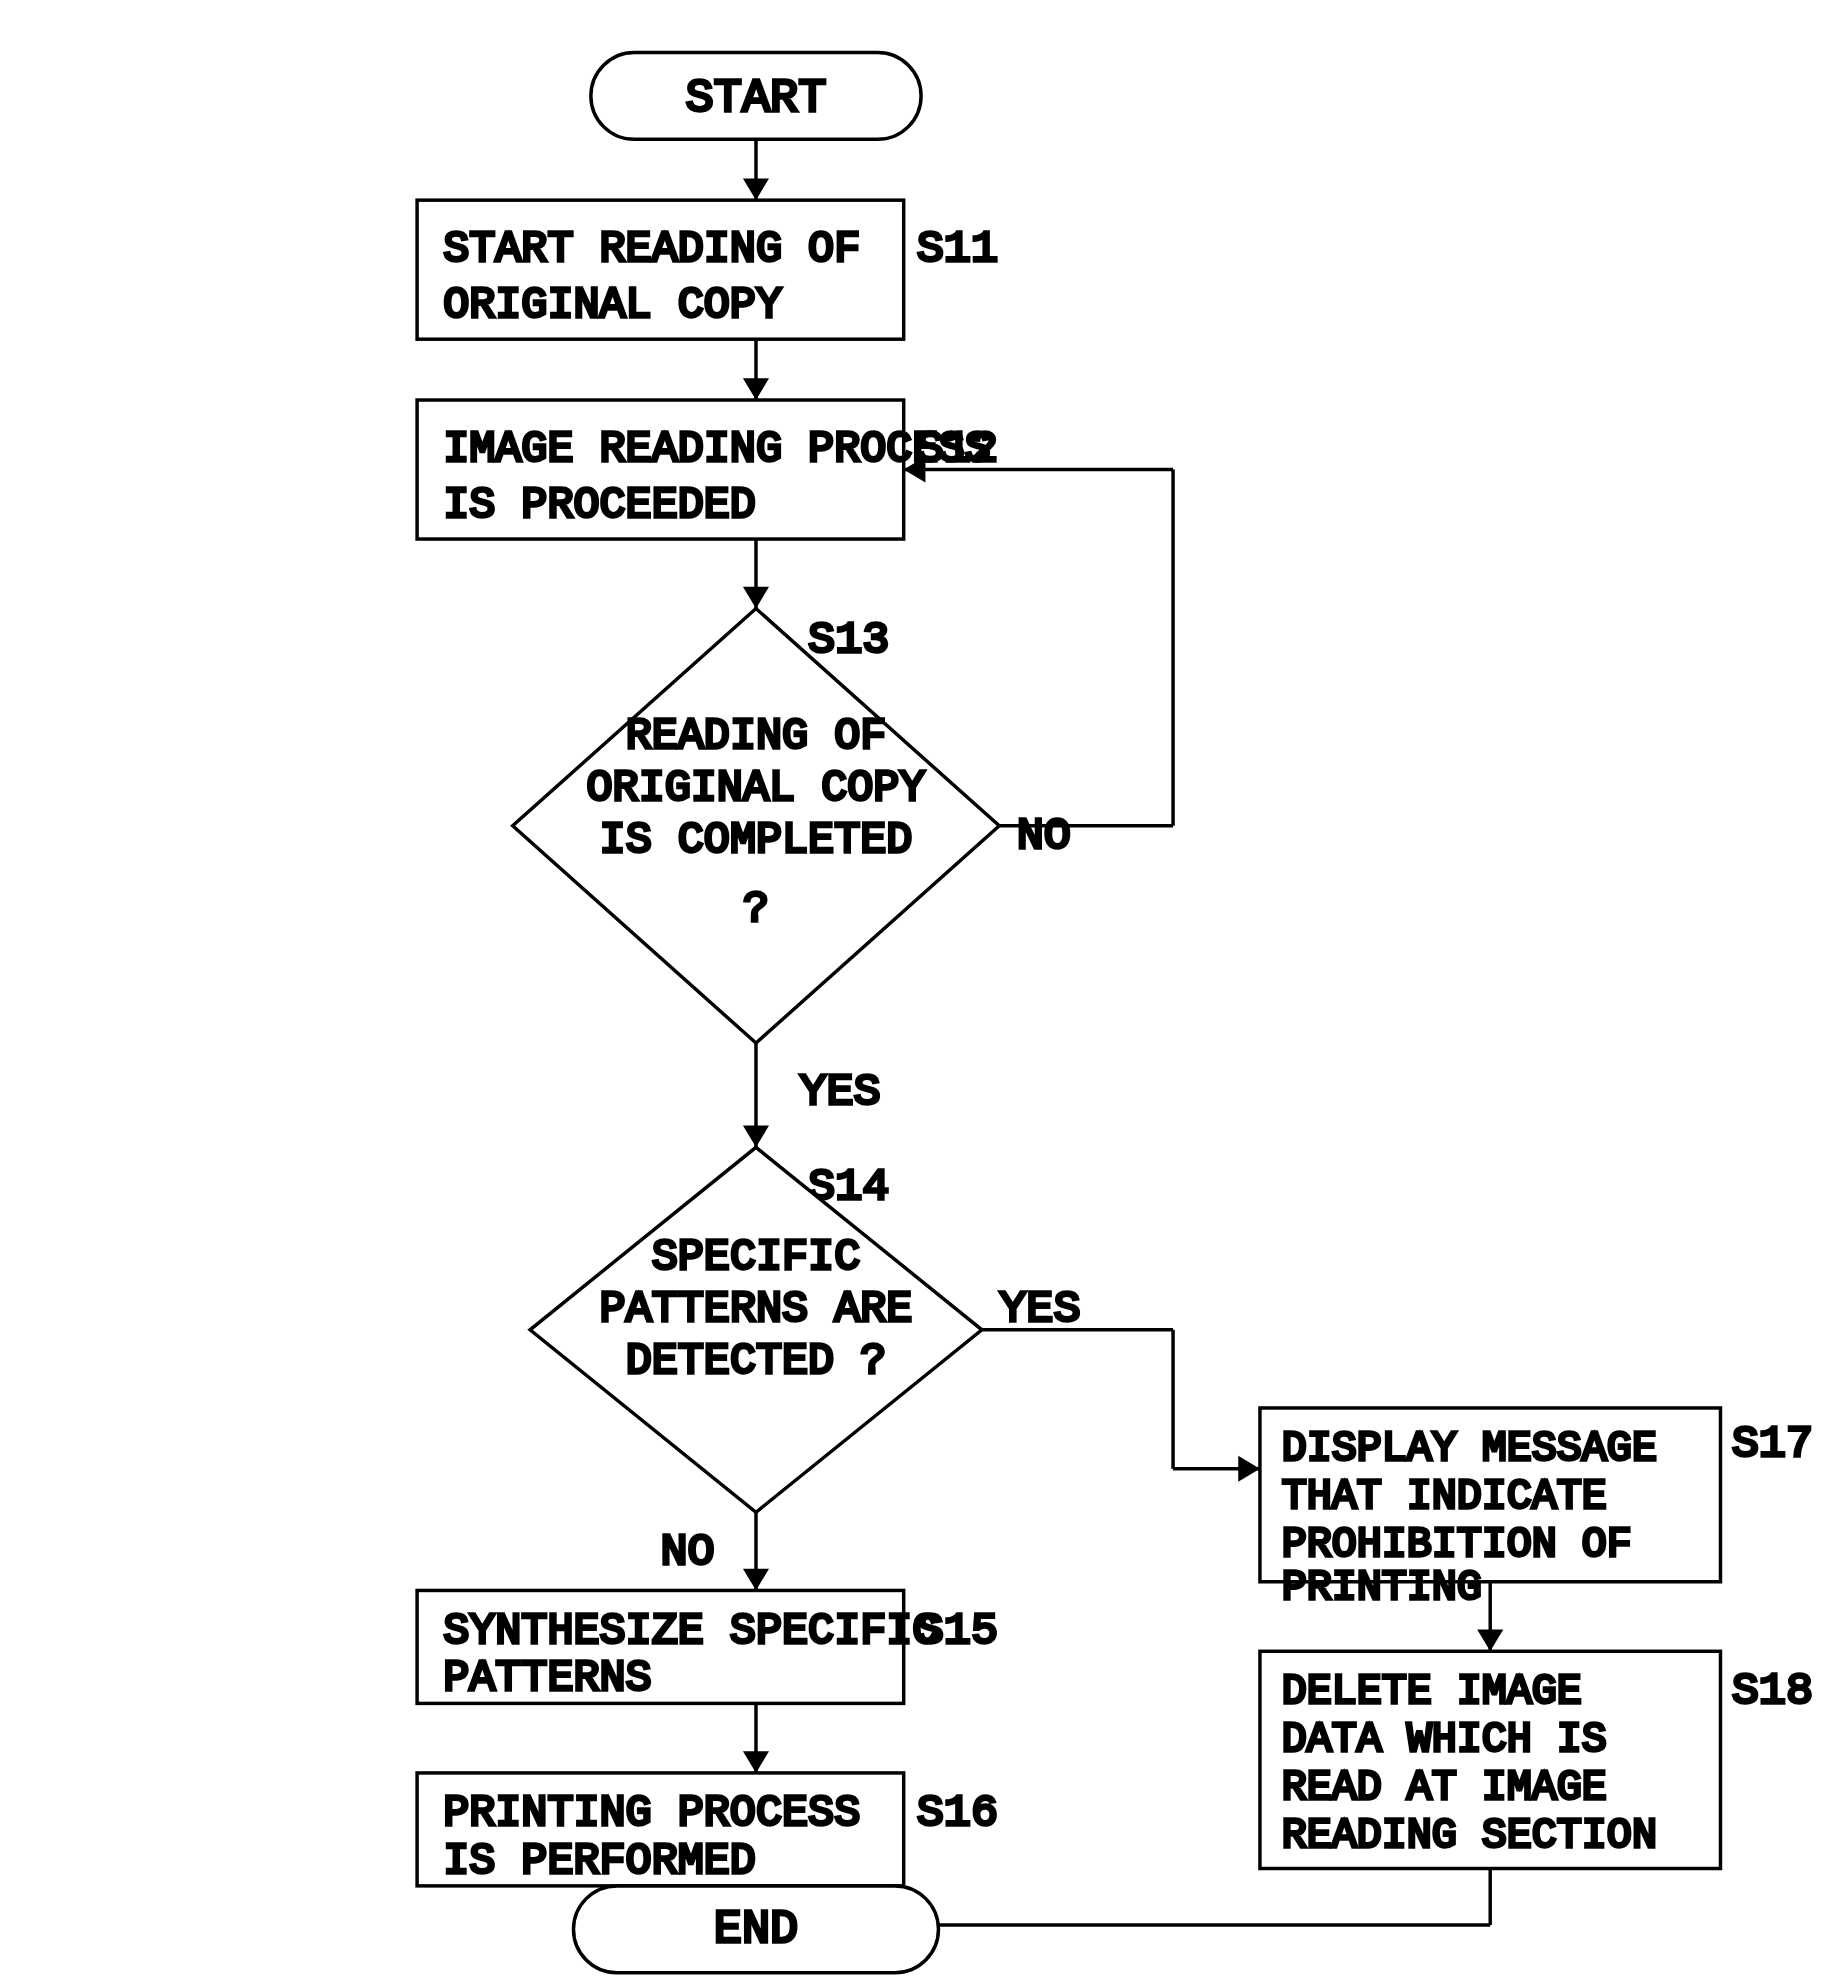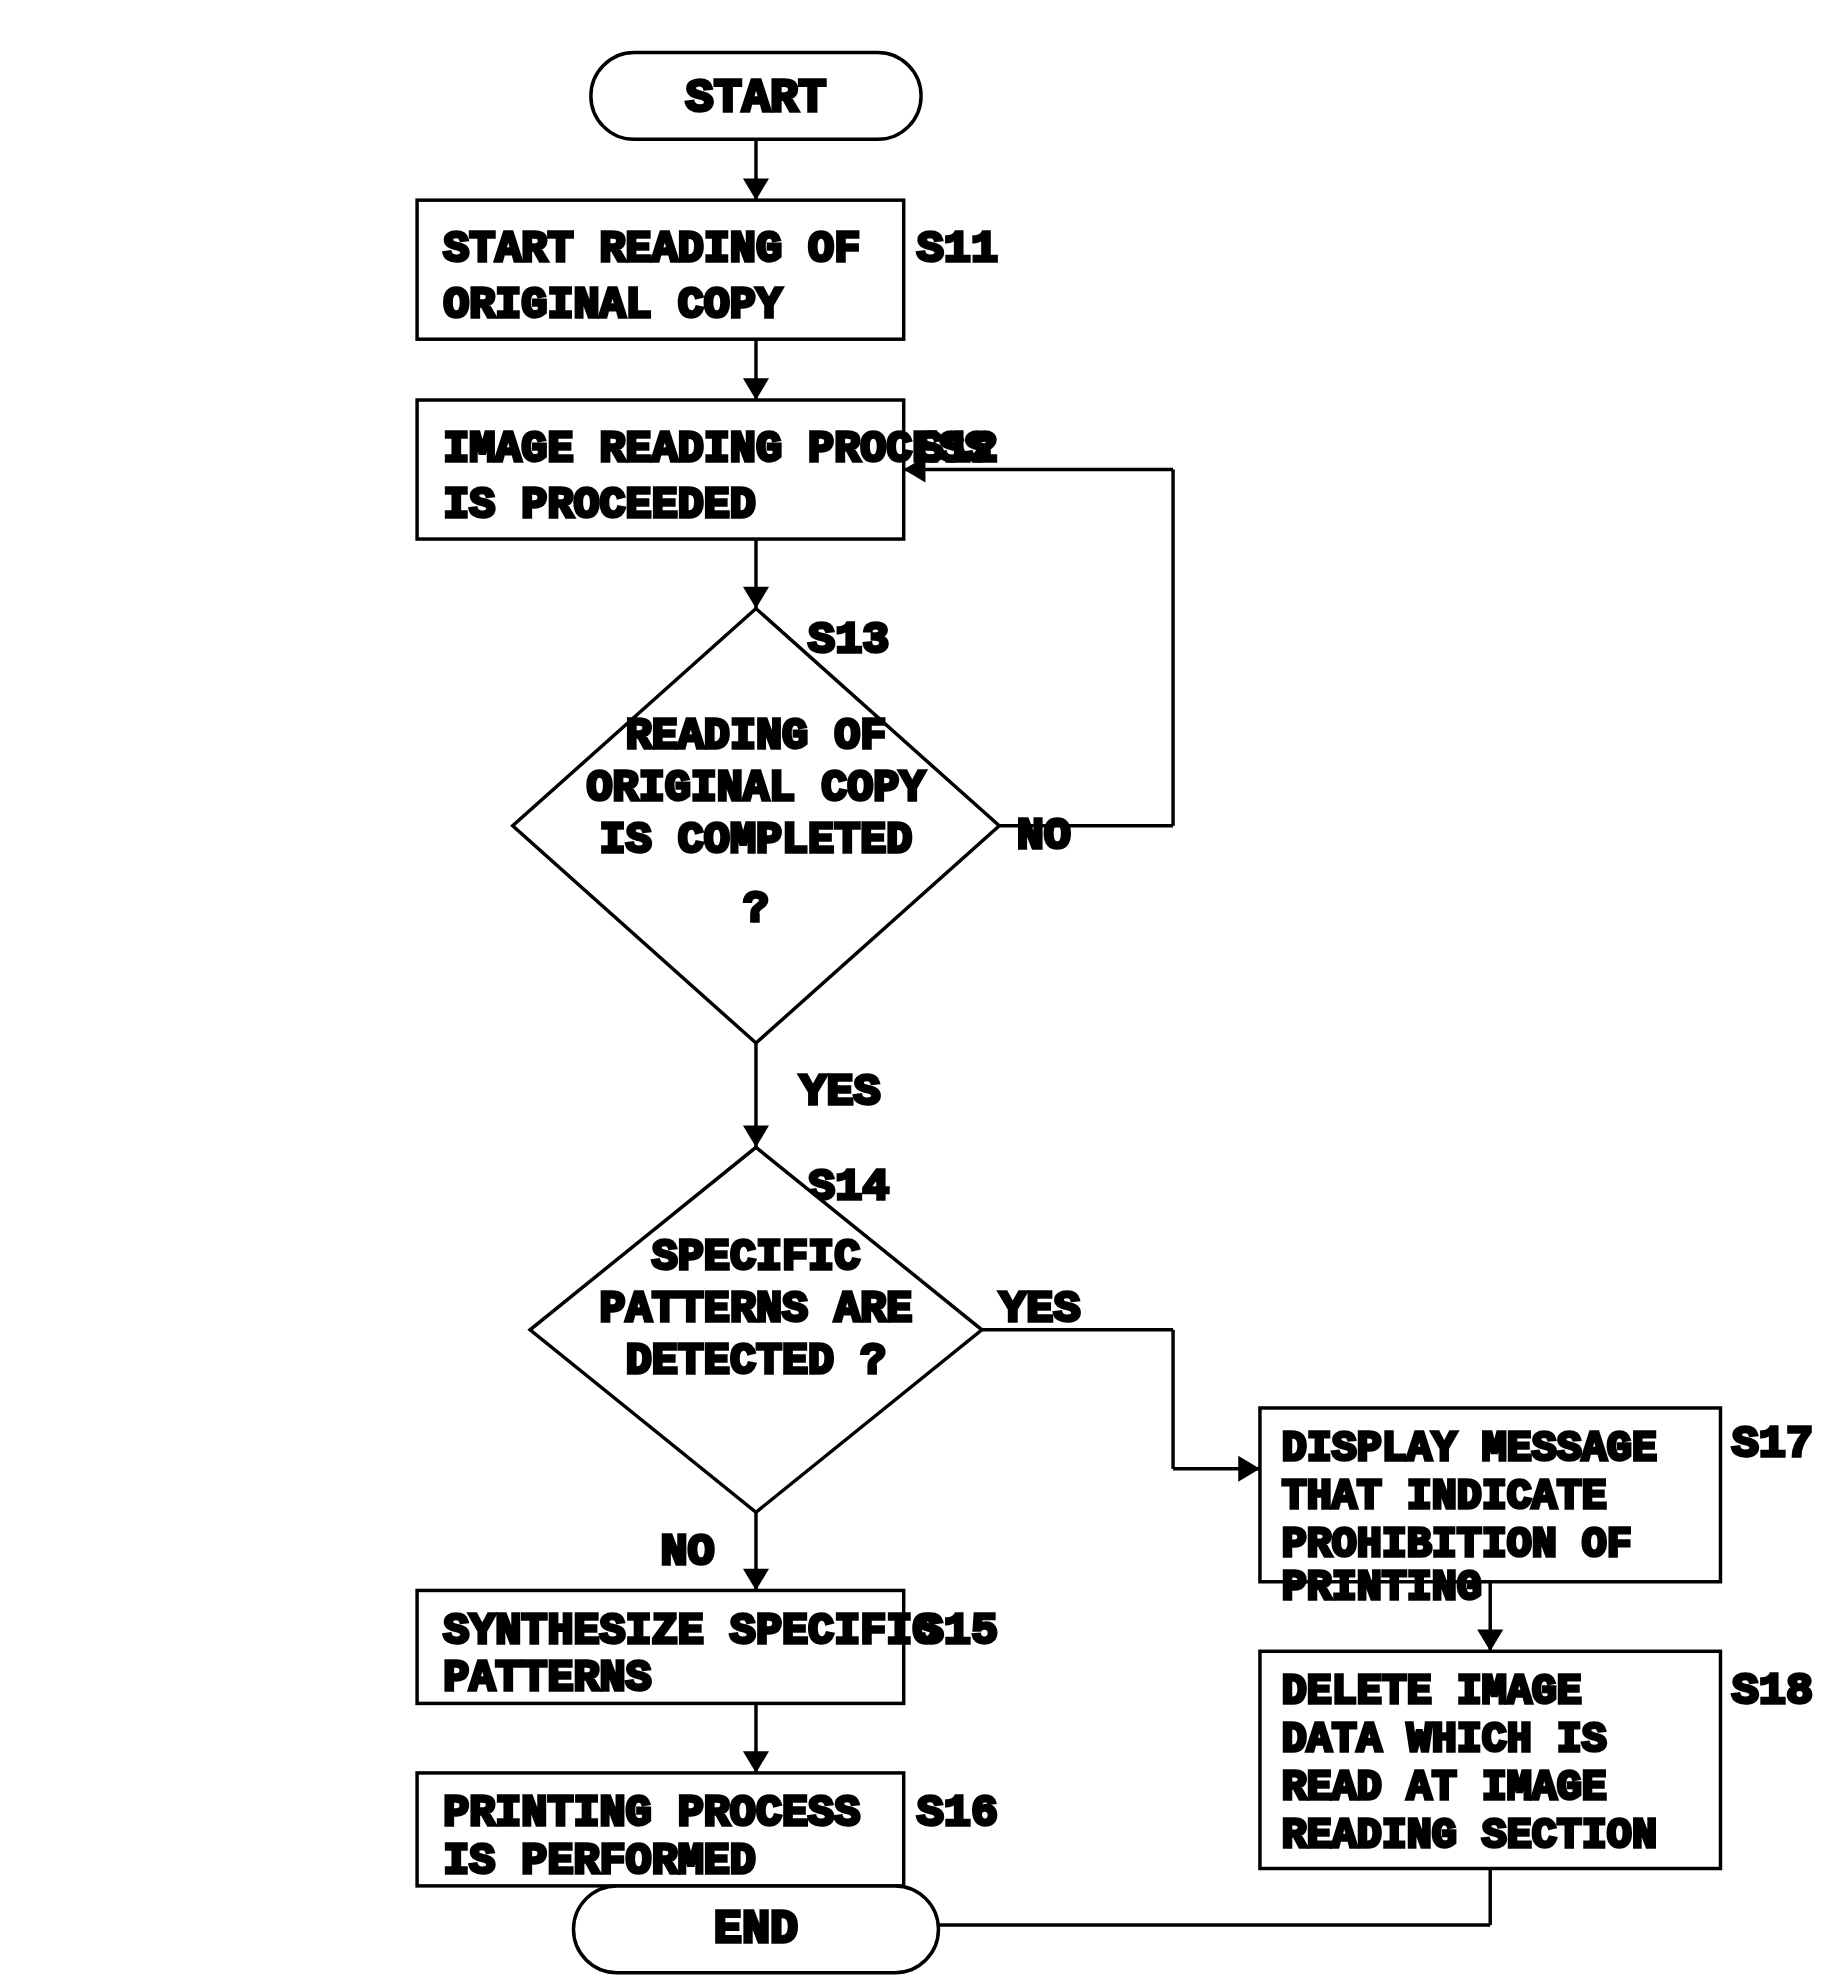--- a/index.html
+++ b/index.html
@@ -9,21 +9,20 @@
       width: 1843px;
       height: 1987px;
       position: relative;
       overflow: hidden;
     }
     .flowchart {
       position: absolute;
       top: 0; left: 0;
       width: 1843px;
       height: 1987px;
-      font-weight: bold;
     }
     svg {
       width: 100%;
       height: 100%;
     }
   </style>
 </head>
 <body>
 
 <div class="flowchart">

